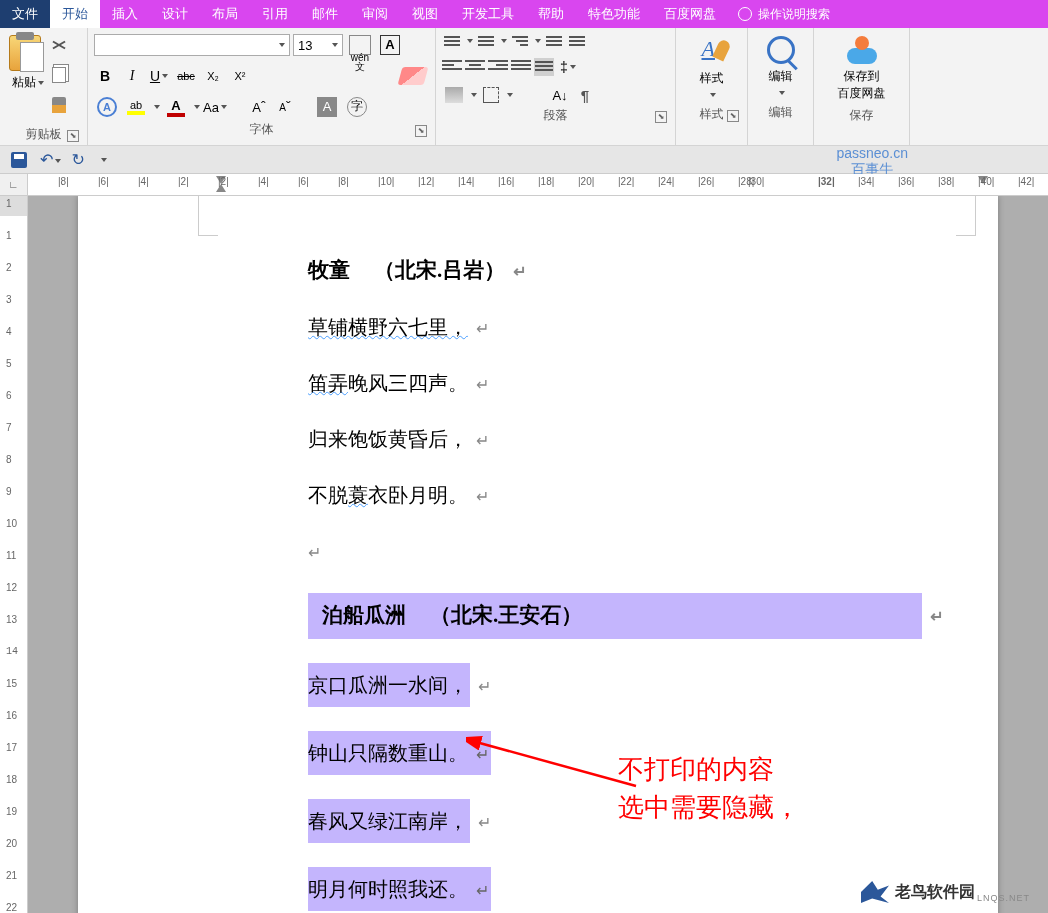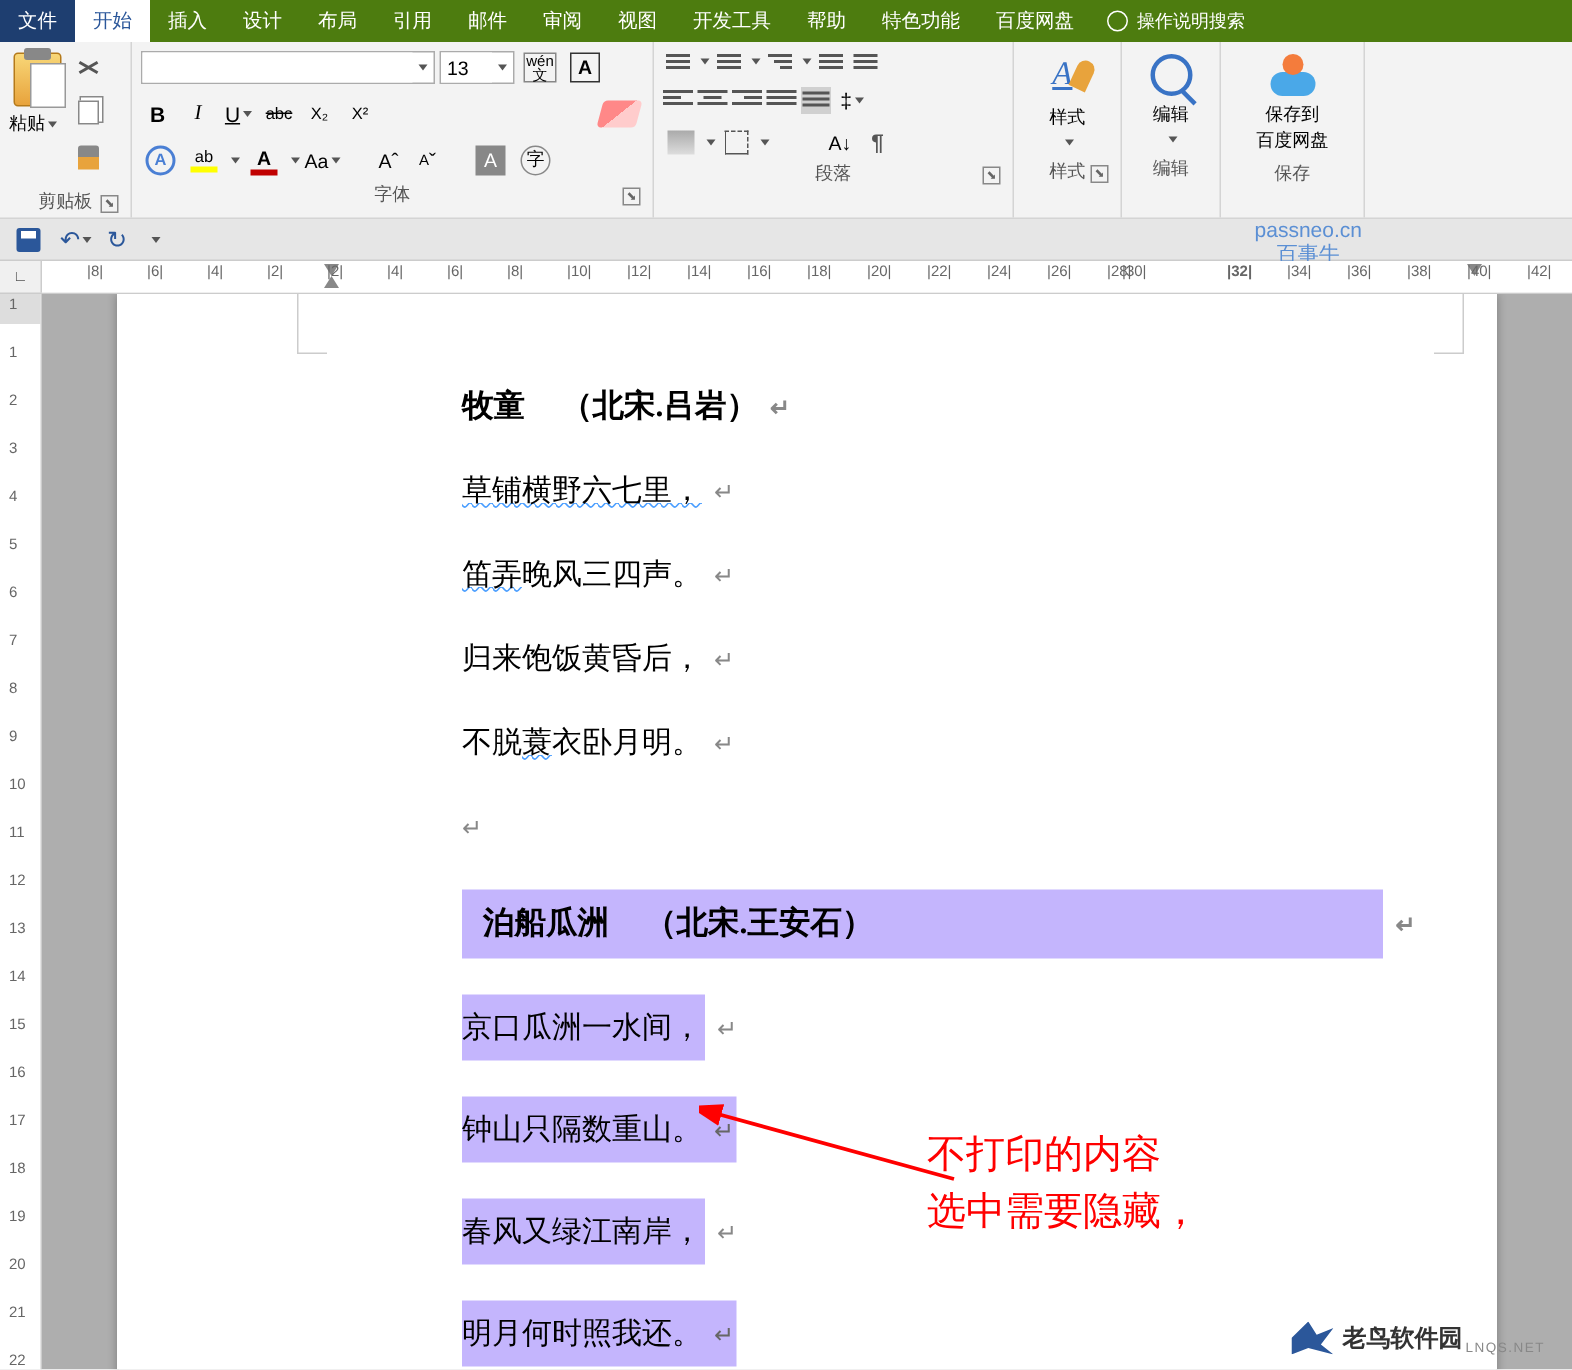--- a/index.html
+++ b/index.html
@@ -1,51 +1,51 @@
 <!DOCTYPE html>
 <html><head>
 <meta charset="utf-8">
 <style>
   * { box-sizing: border-box; margin: 0; padding: 0; }
   body { font-family: "Microsoft YaHei", "SimSun", sans-serif; font-size: 12px; background: #fff; width: 1048px; height: 913px; overflow: hidden; position: relative; }
   
-  .menubar { display: flex; background: #4d7c0f; height: 28px; align-items: stretch; color: #fff; }
+  .menubar { display: flex; background: #d946ef; height: 28px; align-items: stretch; color: #fff; }
   .menubar .tab { padding: 0 12px; display: flex; align-items: center; cursor: pointer; font-size: 13px; }
   .menubar .tab.active { background: #fff; color: #2b579a; }
   .menubar .tab.file { background: #1e3e70; }
   .menubar .search { display: flex; align-items: center; padding: 0 10px; gap: 6px; }
   .menubar .bulb { width: 14px; height: 14px; border: 1.5px solid #fff; border-radius: 50%; position: relative; }
   
   .ribbon { display: flex; background: #f3f3f3; border-bottom: 1px solid #d4d4d4; height: 118px; }
   .group { border-right: 1px solid #d4d4d4; padding: 4px 6px 0; display: flex; flex-direction: column; position: relative; }
   .group-body { flex: 1; display: flex; gap: 4px; align-items: flex-start; }
   .group-label { text-align: center; font-size: 12px; color: #555; height: 20px; line-height: 18px; position: relative; }
   .group-label .launcher { position: absolute; right: 2px; bottom: 3px; width: 12px; height: 12px; border: 1px solid #888; font-size: 8px; line-height: 10px; text-align: center; color: #666; }
   
   .btn { display: inline-flex; align-items: center; justify-content: center; padding: 2px; border: 1px solid transparent; cursor: pointer; }
   .icon { display: inline-block; }
   .drop-arrow { display:inline-block; width:0; height:0; border-left:3px solid transparent; border-right:3px solid transparent; border-top:4px solid #555; margin-left:2px; vertical-align:middle; }
   
-  .clipboard-col { display:flex; flex-direction:column; align-items:flex-start; }
+  .clipboard-col { display:flex; flex-direction:column; align-items:flex-end; }
   .paste-icon { width: 32px; height: 36px; background: linear-gradient(#f8d778,#e8a33c); border:1px solid #b57a1a; border-radius:3px; position:relative; }
   .paste-icon::before { content:""; position:absolute; top:-4px; left:6px; width:18px; height:8px; background:#888; border-radius:2px; }
   .paste-icon::after { content:""; position:absolute; top:6px; left:10px; width:22px; height:28px; background:#fff; border:1px solid #999; }
   
   .side-col { display:flex; flex-direction:column; gap:8px; padding-top:2px; }
   .scissors { position:relative; width:16px; height:16px; }
   .scissors::before,.scissors::after { content:""; position:absolute; width:14px; height:2px; background:#555; top:7px; left:1px; }
   .scissors::before { transform:rotate(30deg);} .scissors::after { transform:rotate(-30deg);}
   .copy-ic { width:14px; height:16px; border:1px solid #888; background:#fff; box-shadow:2px -2px 0 #fff,2px -2px 0 1px #888; }
   .brush-ic { width:14px; height:16px; background:linear-gradient(#888 0 50%,#e8a33c 50% 100%); border-radius:2px 2px 0 0; }
   
   .font-row { display:flex; gap:3px; align-items:center; }
   .font-select { border:1px solid #ababab; background:#fff; height:22px; display:flex; align-items:center; }
   .font-select input { border:none; outline:none; height:20px; padding:0 4px; font-size:13px; }
   .font-select .drop-arrow { margin:0 4px; }
-  .wen-ic { width:22px; height:20px; border:1px solid #888; font-size:10px; text-align:center; line-height:9px; padding-top:1px; }
+  .wen-ic { width:22px; height:20px; border:1px solid #888; font-size:10px; text-align:center; line-height:9px; padding-top:17px; }
   .a-box { width:20px; height:20px; border:1.5px solid #333; text-align:center; font-weight:bold; font-size:13px; line-height:17px; }
   
   .row2 { display:flex; gap:5px; margin-top:6px; align-items:center; }
   .fbtn { width:22px; height:22px; display:flex; align-items:center; justify-content:center; font-size:14px; cursor:pointer; }
   .fbtn.b { font-weight:bold; } .fbtn.i { font-style:italic; font-family:serif; } .fbtn.u { text-decoration:underline; }
   .fbtn.strike { text-decoration:line-through; font-size:11px;}
   .fbtn.sub { font-size:11px; } .fbtn.sup { font-size:11px; }
   .eraser { width:26px; height:18px; background:linear-gradient(135deg,#f88 0 50%,#fcc 50% 100%); border-radius:3px; transform:skewX(-15deg); }
   
   .row3 { display:flex; gap:4px; margin-top:6px; align-items:center; }
@@ -400,21 +400,21 @@
       <span class="vnum" style="top: 130px;">4</span>
       <span class="vnum" style="top: 162px;">5</span>
       <span class="vnum" style="top: 194px;">6</span>
       <span class="vnum" style="top: 226px;">7</span>
       <span class="vnum" style="top: 258px;">8</span>
       <span class="vnum" style="top: 290px;">9</span>
       <span class="vnum" style="top: 322px;">10</span>
       <span class="vnum" style="top: 354px;">11</span>
       <span class="vnum" style="top: 386px;">12</span>
       <span class="vnum" style="top: 418px;">13</span>
-      <span class="vnum" style="top: 450px;">14</span>
+      <span class="vnum" style="top: 450px; font-family: Liberation Mono, monospace;">14</span>
       <span class="vnum" style="top: 482px;">15</span>
       <span class="vnum" style="top: 514px;">16</span>
       <span class="vnum" style="top: 546px;">17</span>
       <span class="vnum" style="top: 578px;">18</span>
       <span class="vnum" style="top: 610px;">19</span>
       <span class="vnum" style="top: 642px;">20</span>
       <span class="vnum" style="top: 674px;">21</span>
       <span class="vnum" style="top: 706px;">22</span>
     </div>
   <div class="page-wrap">

